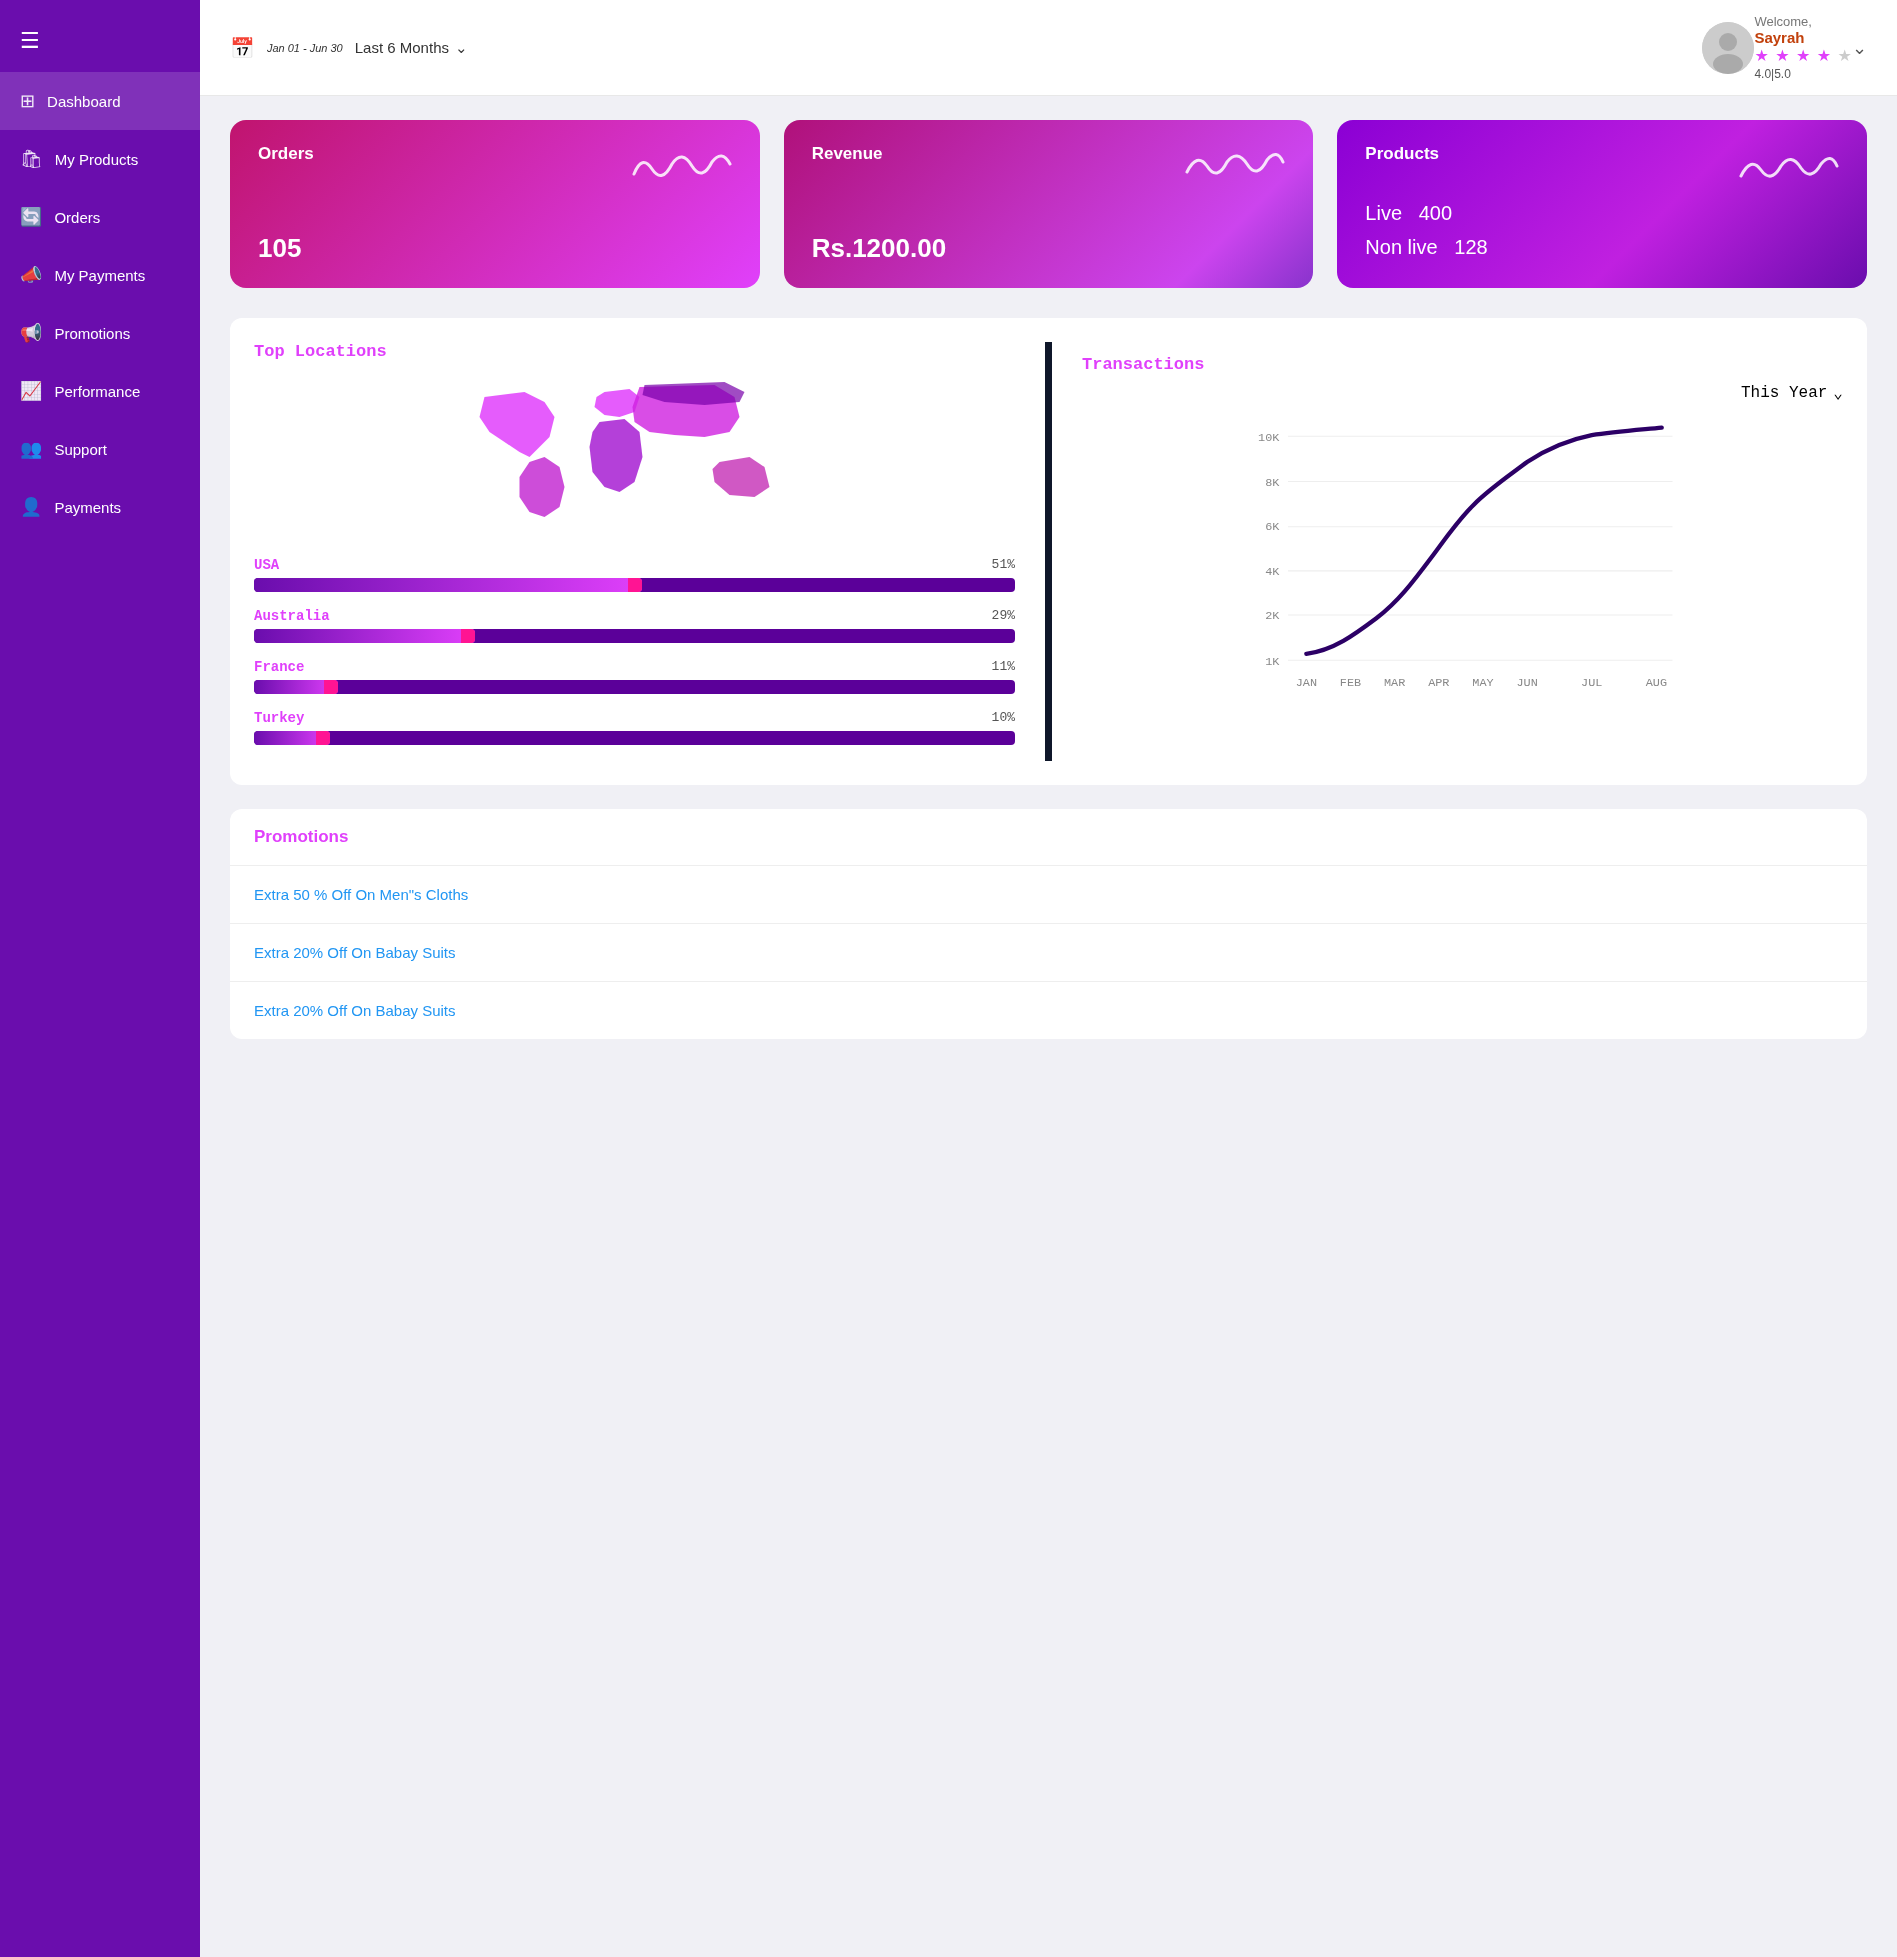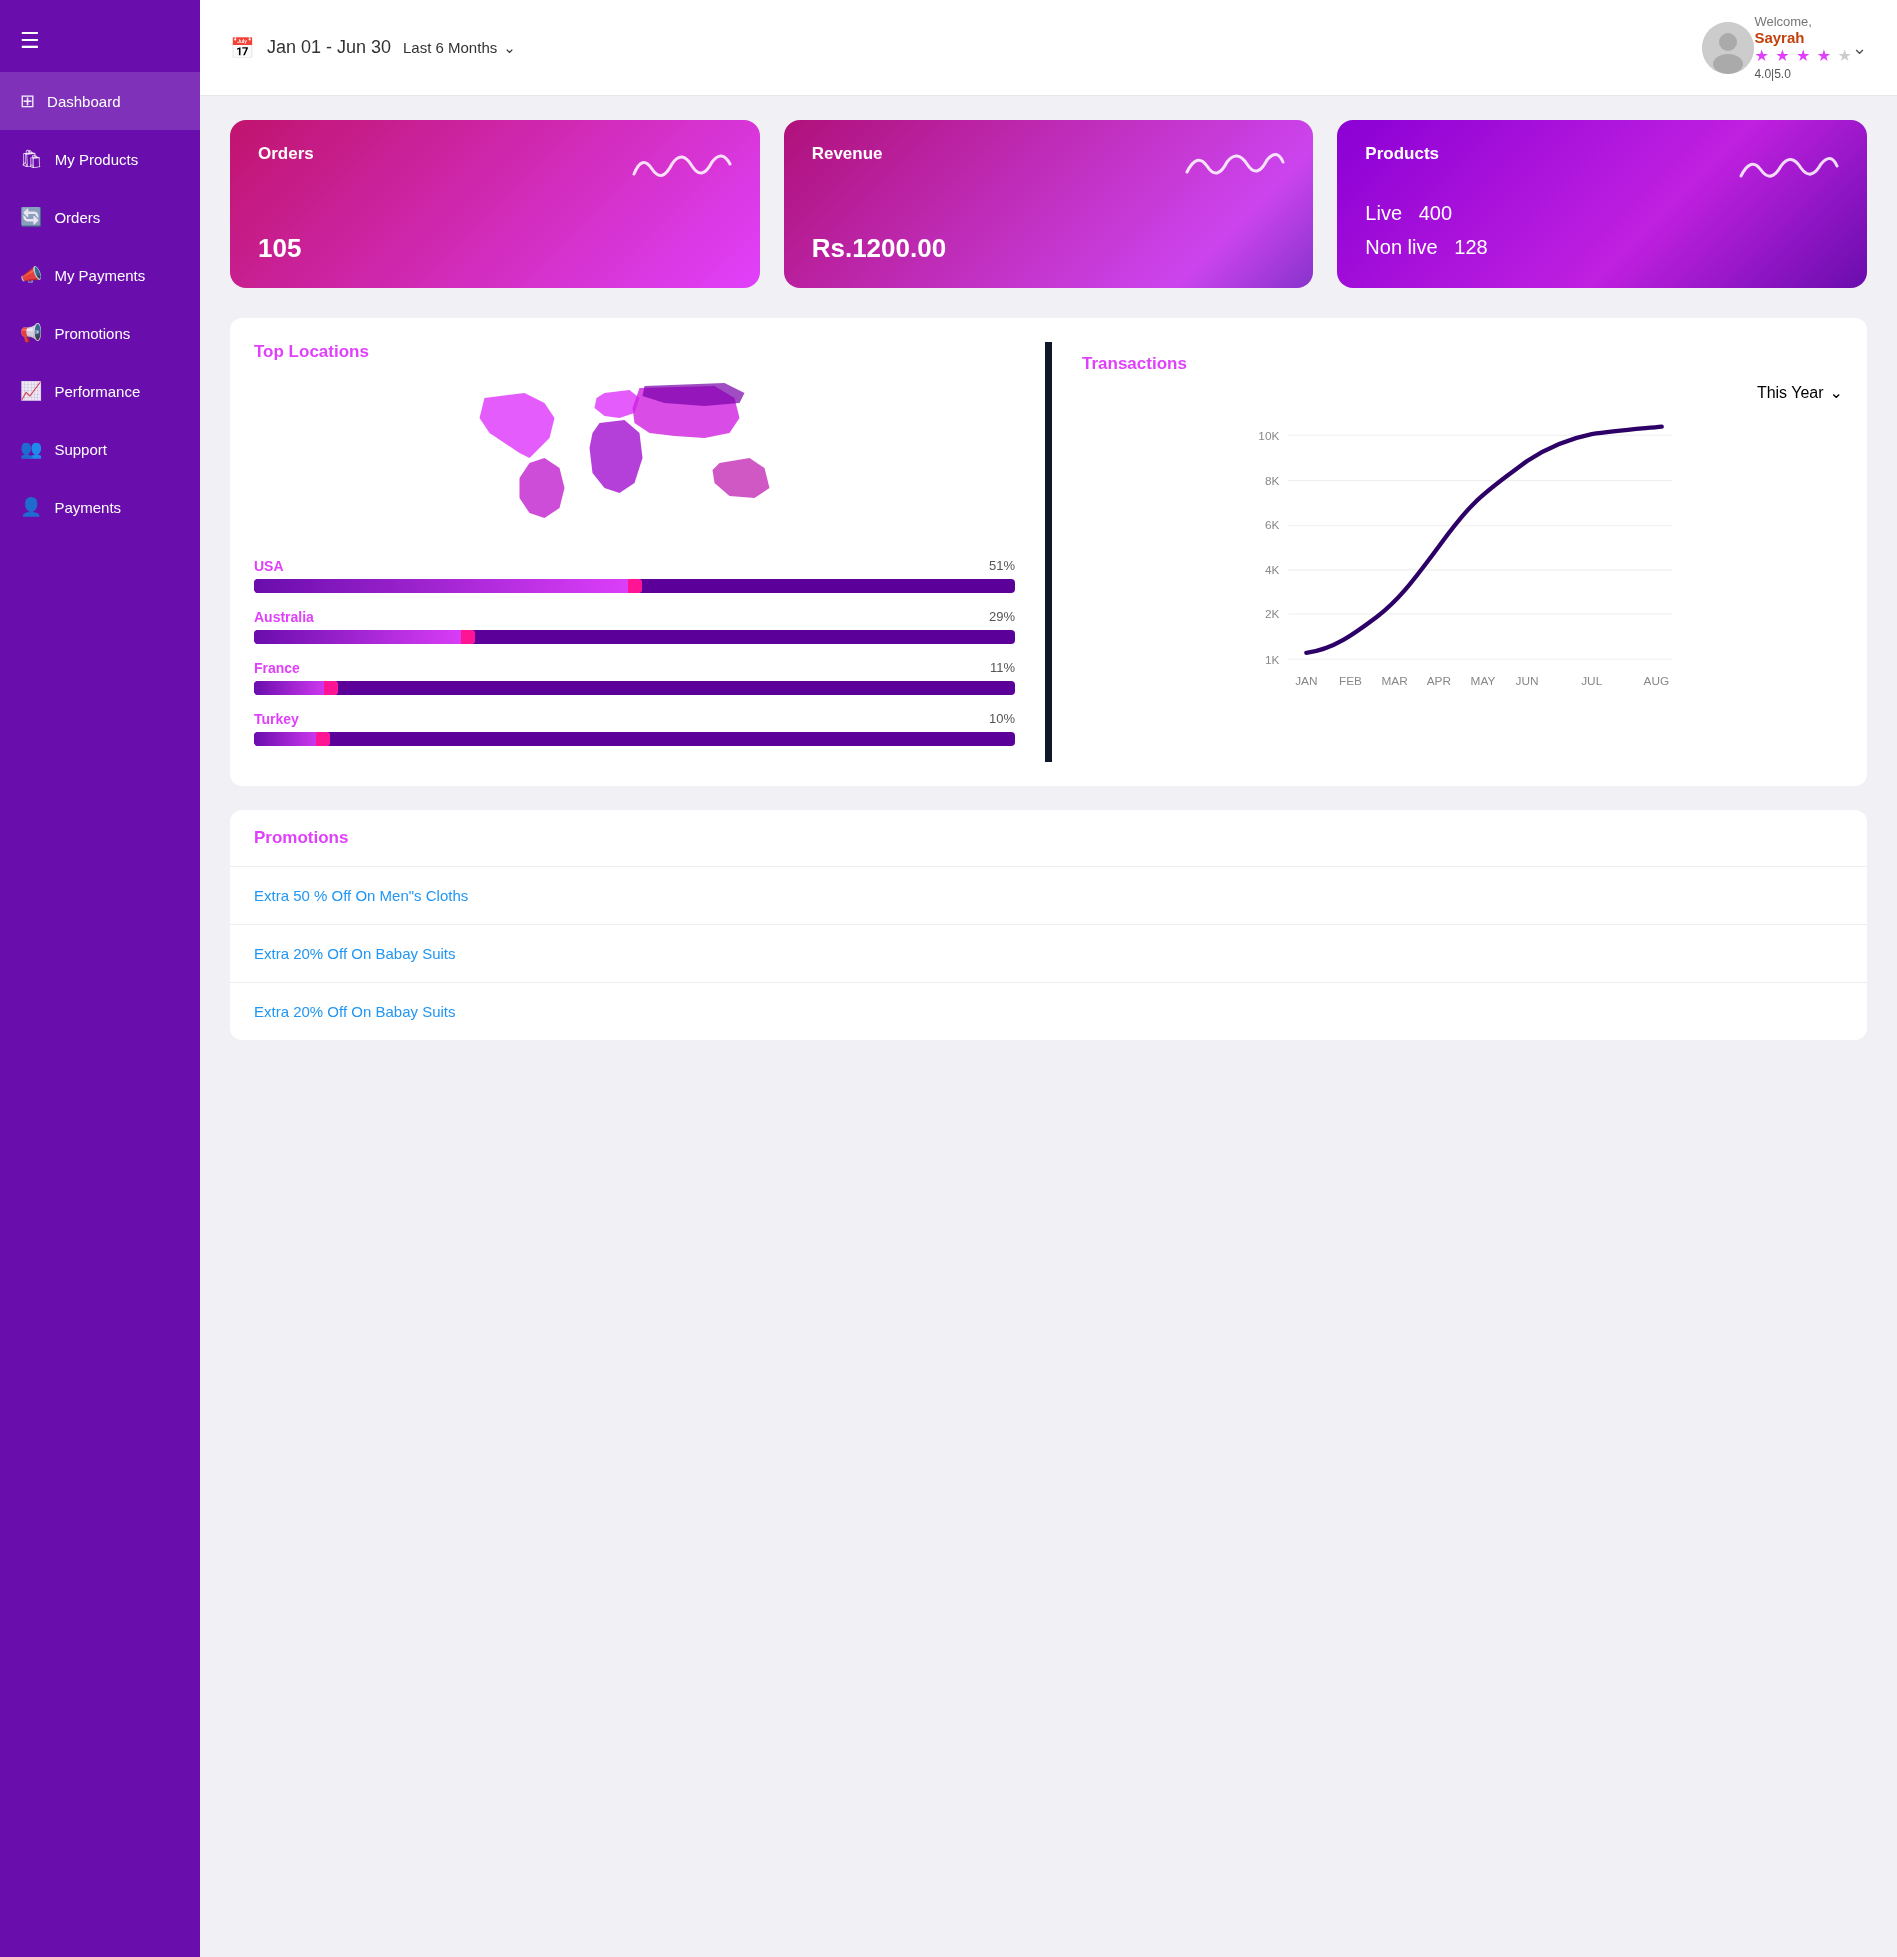--- a/index.html
+++ b/index.html
@@ -47,21 +47,21 @@
     .header {
       background: white;
       display: flex;
       align-items: center;
       justify-content: space-between;
       padding: 14px 30px;
       border-bottom: 1px solid #e8e8e8;
     }
     .header-left { display: flex; align-items: center; gap: 12px; }
     .header-date-icon { font-size: 20px; color: #555; }
-    .header-date { font-size: 18px; color: #333; }
+    .header-date { font-size: 11px; color: #333; font-style: italic; }
     .header-period {
       display: flex;
       align-items: flex-start;
       gap: 6px;
       font-size: 15px;
       color: #333;
       cursor: pointer;
     }
     .header-right { display: flex; align-items: center; }
     .avatar {
@@ -118,20 +118,21 @@
     .stat-wave { font-size: 28px; opacity: 0.85; letter-spacing: -2px; }
     .stat-value { font-size: 26px; font-weight: 700; margin-top: 18px; }
     .stat-products-detail { font-size: 20px; line-height: 1.7; }
 
     
     .section-container {
       background: white;
       border-radius: 12px;
       padding: 24px;
       margin-bottom: 24px;
+      font-family: Liberation Mono, monospace;
     }
 
     
     .analytics-row {
       display: flex;
       gap: 0;
     }
     .top-locations { flex: 1; padding-right: 30px; }
     .transactions { flex: 1; padding-left: 30px; border-left: 7px solid #0f172a; }
 

